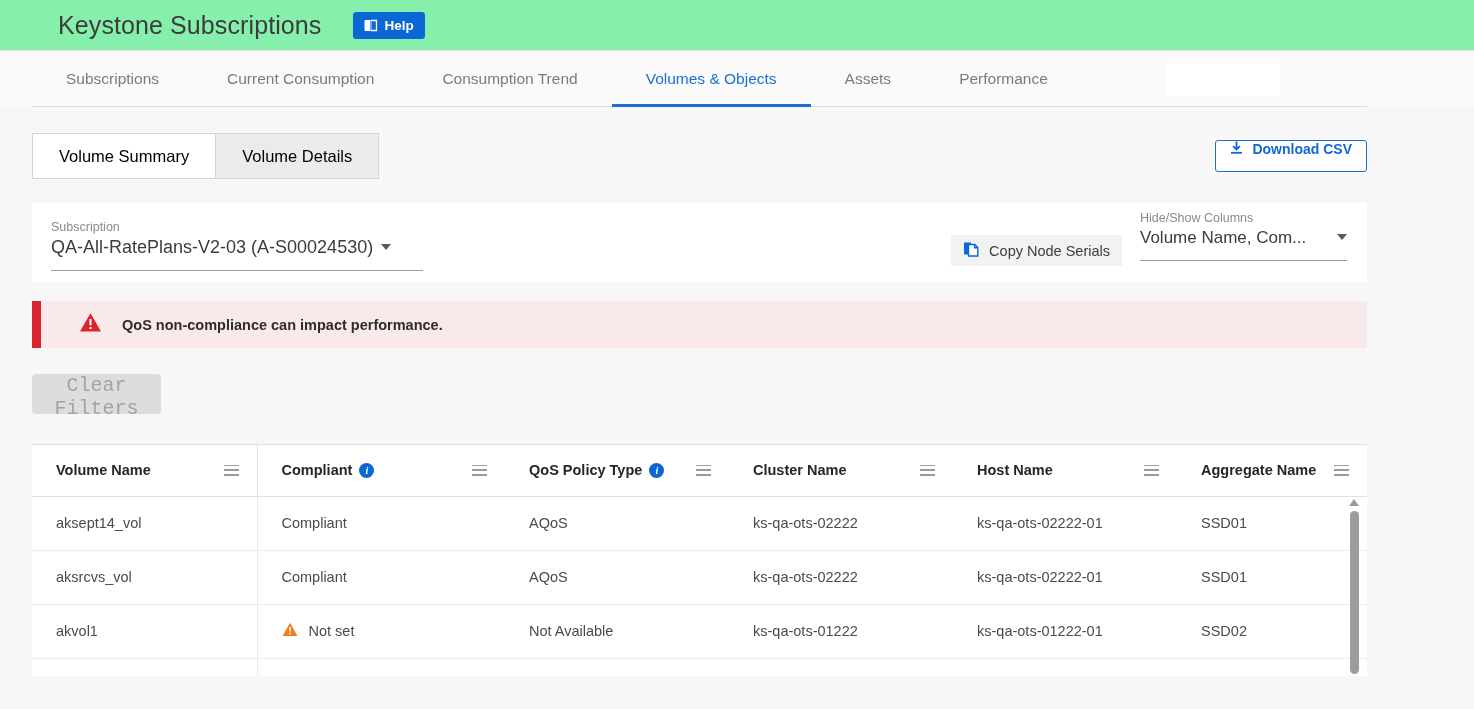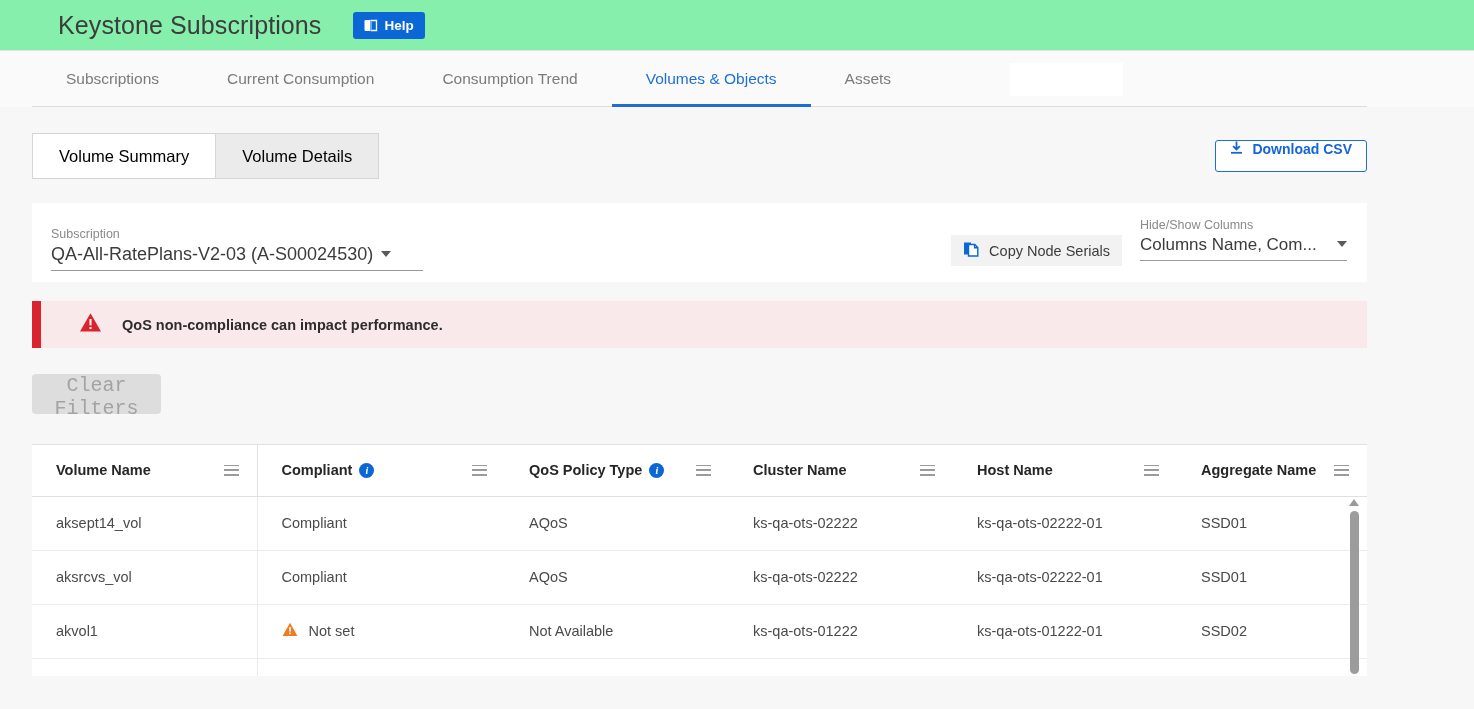--- a/index.html
+++ b/index.html
@@ -153,21 +153,21 @@
   .field-label {
     font-size: 12.5px;
     color: #8a8a8a;
     margin-bottom: 3px;
   }
   .field-value-row {
     display: flex;
     align-items: baseline;
     gap: 8px;
     border-bottom: 1px solid #9a9a9a;
-    padding-bottom: 5px;
+    padding-bottom: 12px;
   }
   .field-value {
     font-size: 18px;
     color: #3c3c3c;
     white-space: nowrap;
   }
   .caret {
     width: 0; height: 0;
     border-left: 5px solid transparent;
     border-right: 5px solid transparent;
@@ -346,20 +346,21 @@
     <span>Help</span>
   </button>
 </div>
 
 <div class="tabbar">
   <div class="tab">Subscriptions</div>
   <div class="tab">Current Consumption</div>
   <div class="tab">Consumption Trend</div>
   <div class="tab active">Volumes &amp; Objects</div>
   <div class="tab">Assets</div>
+  <div class="tab">Performance</div>
   <div class="tab-blank"></div>
 </div>
 
 <div class="content">
 
   
   <div class="seg-row">
     <div class="segmented">
       <div class="seg">Volume Summary</div>
       <div class="seg selected">Volume Details</div>
@@ -393,21 +394,21 @@
             <path d="M5.5 3.5h6.3l3 3v8.5h-9.3z" fill="#ffffff" stroke="#0c67d6" stroke-width="1.4"></path>
             <path d="M11.6 3.6v3.2h3.1" fill="none" stroke="#0c67d6" stroke-width="1.4"></path>
           </svg>
         </span>
         <span>Copy Node Serials</span>
       </button>
 
       <div class="field cols-field">
         <div class="field-label">Hide/Show Columns</div>
         <div class="field-value-row">
-          <span class="field-value">Columns Name, Com...</span>
+          <span class="field-value">Volume Name, Com...</span>
           <span class="caret"></span>
         </div>
       </div>
     </div>
   </div>
 
   
   <div class="alert">
     <span>
       <svg width="23" height="21" viewBox="0 0 23 21">

